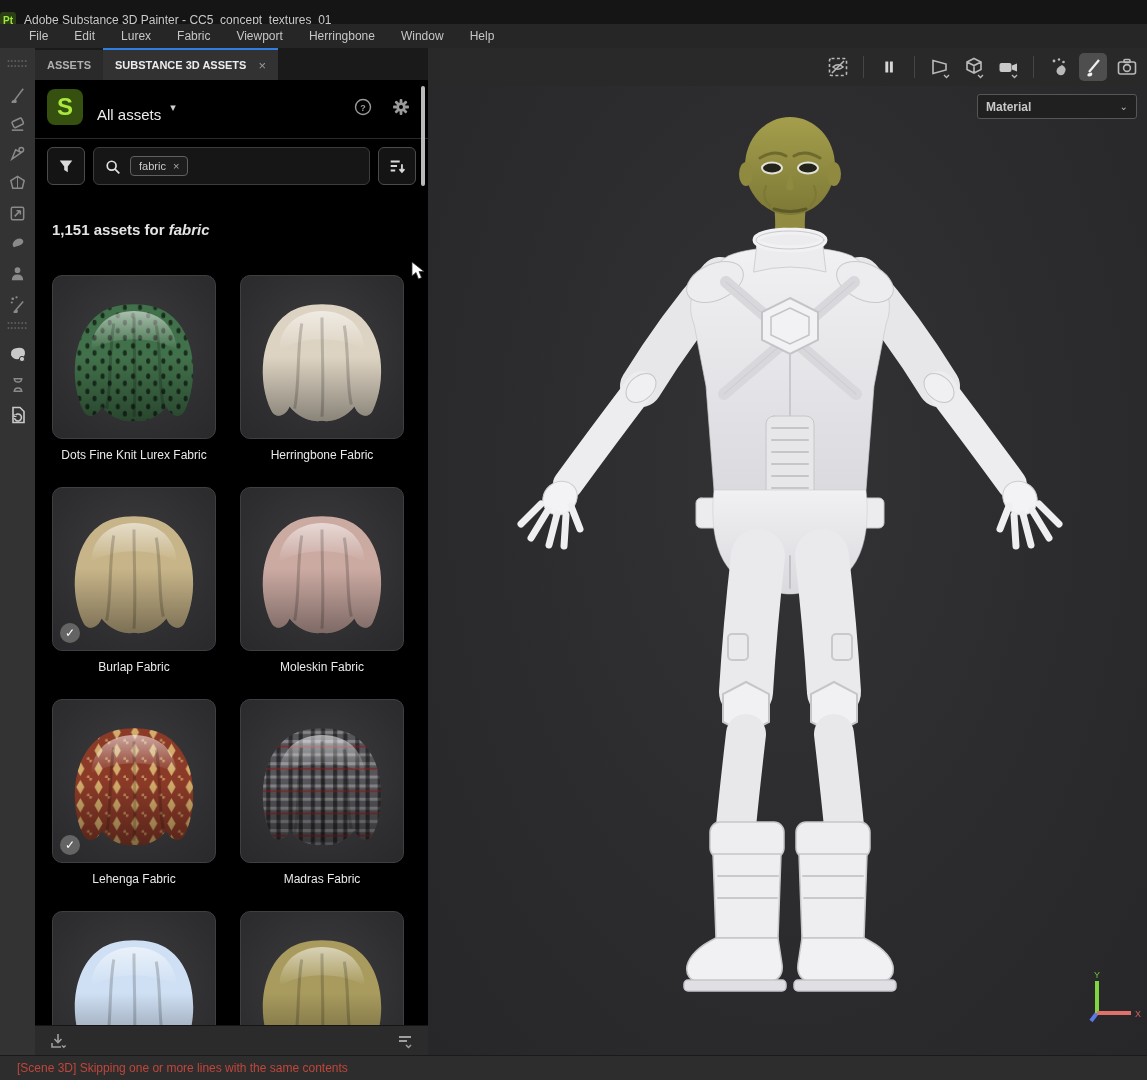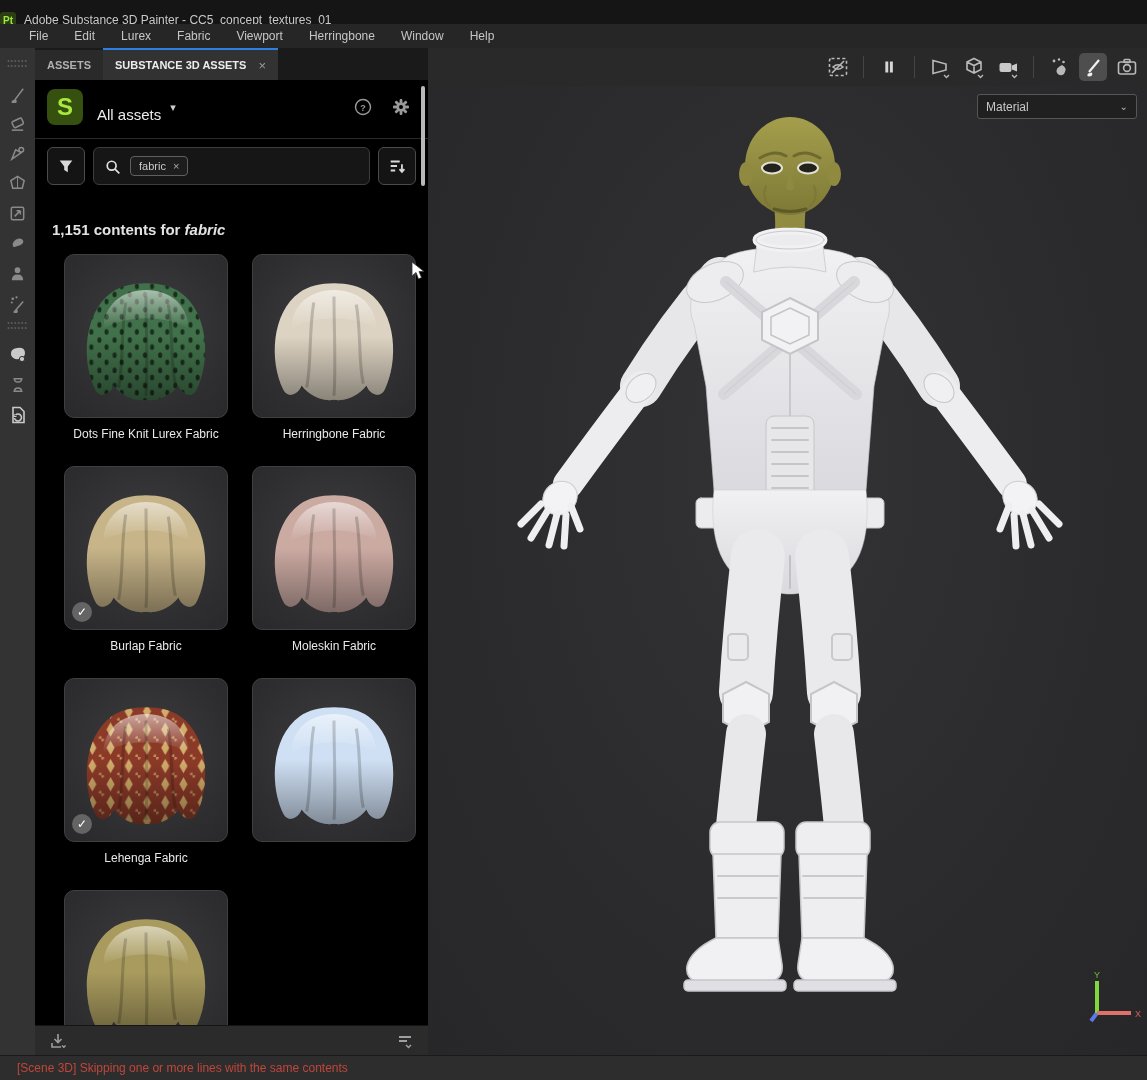--- a/index.html
+++ b/index.html
@@ -62,21 +62,21 @@
   .searchbox { flex:1; height:38px; border:1px solid #3c3c3c; border-radius:6px;
     background:#161616; display:flex; align-items:center; padding:0 10px; gap:9px; }
   .chip { border:1px solid #606060; border-radius:4px; color:#cccccc; font-size:11px;
     padding:3px 8px; display:flex; align-items:center; gap:7px; background:#1d1d1d; }
   .chip .chip-x { color:#aaaaaa; font-size:11px; }
 
   .results-line { color:#e3e3e3; font-size:15px; font-weight:bold; margin:36px 0 0 17px; }
   .results-term { font-style:italic; }
 
   .grid { display:grid; grid-template-columns:164px 164px; column-gap:17px; row-gap:15px;
-    padding:0 29px; margin-top:16px;gap:24px; }
+    padding:0 17px; margin-top:37px;gap:24px; }
   .asset-cell { width:164px; }
   .asset-card { position:relative; width:164px; height:164px; border-radius:10px;
     background:radial-gradient(circle at 50% 45%, #3e3e40 0%, #2e2e30 70%, #29292b 100%);
     border:1px solid #3f3f41; overflow:hidden; }
   .asset-card svg { position:absolute; inset:0; width:100%; height:100%; }
   .check-badge { position:absolute; left:7px; bottom:7px; width:20px; height:20px;
     border-radius:50%; background:rgba(110,110,110,.85); color:#fff; font-size:12px;
     display:flex; align-items:center; justify-content:center; }
   .asset-label { color:#e9e9e9; font-size:12px; text-align:center; margin-top:9px;
     height:15px; white-space:nowrap; overflow:hidden; }
@@ -96,21 +96,21 @@
     justify-content:center; color:#b9b9b9; }
   .vp-btn.active { background:#4e4e4f; color:#f0f0f0; }
   .vp-sep { width:1px; height:22px; background:#454545; margin:0 5px; }
   .vp-btn svg { stroke:currentColor; fill:none; stroke-width:1.6; }
 
   .scene { position:absolute; left:0; top:38px; right:0; bottom:0;
     background:radial-gradient(ellipse at 50% 40%, #333336 0%, #2b2b2e 60%, #27272a 100%); }
   .shading-dd { position:absolute; top:8px; right:10px; width:160px; height:25px;
     background:#202021; border:1px solid #565656; border-radius:3px; display:flex;
     align-items:center; justify-content:space-between; padding:0 8px; }
-  .shading-dd .dd-label { color:#c8c8c8; font-size:12px; }
+  .shading-dd .dd-label { color:#c8c8c8; font-size:12px;font-weight:bold; }
   .shading-dd .dd-chevron { color:#b5b5b5; font-size:10px; }
 
   .character { position:absolute; left:0; top:0; }
   .gizmo { position:absolute; left:655px; top:883px; }
   .cursor { position:absolute; left:411px; top:213px; z-index:50; }
 
   
   .statusbar { position:absolute; left:0; bottom:0; width:100%; height:25px; background:#2d2d2e;
     border-top:1px solid #1a1a1a; display:flex; align-items:center; padding-left:17px; }
   .status-msg { color:#c0463a; font-size:12px; }
@@ -299,21 +299,21 @@
             <div class="sq-btn">
               <svg width="18" height="18" viewBox="0 0 20 20" fill="none" stroke="#d9d9d9" stroke-width="2">
                   <path d="M3,5 H13 M3,10 H10 M3,15 H8"></path>
                   <path d="M15.5,8 V16 M12.8,13.5 L15.5,16.5 L18.2,13.5"></path>
                 </svg>
             </div>
           </div>
 
           <div class="results-line">
             <span>1,151</span>
-            <span>contents for</span>
+            <span>assets for</span>
             <span class="results-term">fabric</span>
           </div>
 
           <div class="grid">
 
             <div class="asset-cell">
               <div class="asset-card" style="--c: #41714a;">
                 <svg viewBox="0 0 160 150">
                     <path class="dr" d="M30,128 C16,100 18,52 46,32 C62,20 98,20 114,32 C142,52 144,100 130,128 C126,136 116,134 112,124 C104,134 92,140 80,138 C68,140 56,134 48,124 C44,134 34,136 30,128 Z" fill="var(--c)"></path>
                     <path class="ov" d="M30,128 C16,100 18,52 46,32 C62,20 98,20 114,32 C142,52 144,100 130,128 C126,136 116,134 112,124 C104,134 92,140 80,138 C68,140 56,134 48,124 C44,134 34,136 30,128 Z" fill="url(#dotsP)"></path>
@@ -369,20 +369,33 @@
                 <svg viewBox="0 0 160 150">
                     <path class="dr" d="M30,128 C16,100 18,52 46,32 C62,20 98,20 114,32 C142,52 144,100 130,128 C126,136 116,134 112,124 C104,134 92,140 80,138 C68,140 56,134 48,124 C44,134 34,136 30,128 Z" fill="var(--c)"></path>
                     <path class="ov" d="M30,128 C16,100 18,52 46,32 C62,20 98,20 114,32 C142,52 144,100 130,128 C126,136 116,134 112,124 C104,134 92,140 80,138 C68,140 56,134 48,124 C44,134 34,136 30,128 Z" fill="url(#ornateP)"></path>
                     <path class="sh" fill="url(#vshade)" d="M30,128 C16,100 18,52 46,32 C62,20 98,20 114,32 C142,52 144,100 130,128 C126,136 116,134 112,124 C104,134 92,140 80,138 C68,140 56,134 48,124 C44,134 34,136 30,128 Z"></path>
                     <path class="hi" d="M50,40 C65,26 95,26 110,40 C118,48 122,58 122,68 C100,54 60,54 38,68 C38,56 42,48 50,40 Z" fill="url(#hl)"></path>
                     <path d="M60,42 C55,72 58,100 53,126 M80,36 C80,70 82,104 80,134 M102,44 C107,72 104,102 109,122" stroke="rgba(0,0,0,0.18)" stroke-width="3" fill="none"></path>
                   </svg>
                 <div class="check-badge" style="display: flex;">✓</div>
               </div>
               <div class="asset-label">Lehenga Fabric</div>
+            </div>
+            <div class="asset-cell">
+              <div class="asset-card" style="--c: #55555a;">
+                <svg viewBox="0 0 160 150">
+                    <path class="dr" d="M30,128 C16,100 18,52 46,32 C62,20 98,20 114,32 C142,52 144,100 130,128 C126,136 116,134 112,124 C104,134 92,140 80,138 C68,140 56,134 48,124 C44,134 34,136 30,128 Z" fill="var(--c)"></path>
+                    <path class="ov" d="M30,128 C16,100 18,52 46,32 C62,20 98,20 114,32 C142,52 144,100 130,128 C126,136 116,134 112,124 C104,134 92,140 80,138 C68,140 56,134 48,124 C44,134 34,136 30,128 Z" fill="url(#plaidP)"></path>
+                    <path class="sh" fill="url(#vshade)" d="M30,128 C16,100 18,52 46,32 C62,20 98,20 114,32 C142,52 144,100 130,128 C126,136 116,134 112,124 C104,134 92,140 80,138 C68,140 56,134 48,124 C44,134 34,136 30,128 Z"></path>
+                    <path class="hi" d="M50,40 C65,26 95,26 110,40 C118,48 122,58 122,68 C100,54 60,54 38,68 C38,56 42,48 50,40 Z" fill="url(#hl)"></path>
+                    <path d="M60,42 C55,72 58,100 53,126 M80,36 C80,70 82,104 80,134 M102,44 C107,72 104,102 109,122" stroke="rgba(0,0,0,0.18)" stroke-width="3" fill="none"></path>
+                  </svg>
+
+              </div>
+              <div class="asset-label">Madras Fabric</div>
             </div>
             <div class="asset-cell">
               <div class="asset-card" style="--c: #cfe0f4;">
                 <svg viewBox="0 0 160 150">
                     <path class="dr" d="M30,128 C16,100 18,52 46,32 C62,20 98,20 114,32 C142,52 144,100 130,128 C126,136 116,134 112,124 C104,134 92,140 80,138 C68,140 56,134 48,124 C44,134 34,136 30,128 Z" fill="var(--c)"></path>
                     <path class="ov" d="M30,128 C16,100 18,52 46,32 C62,20 98,20 114,32 C142,52 144,100 130,128 C126,136 116,134 112,124 C104,134 92,140 80,138 C68,140 56,134 48,124 C44,134 34,136 30,128 Z" fill="none"></path>
                     <path class="sh" fill="url(#vshade)" d="M30,128 C16,100 18,52 46,32 C62,20 98,20 114,32 C142,52 144,100 130,128 C126,136 116,134 112,124 C104,134 92,140 80,138 C68,140 56,134 48,124 C44,134 34,136 30,128 Z"></path>
                     <path class="hi" d="M50,40 C65,26 95,26 110,40 C118,48 122,58 122,68 C100,54 60,54 38,68 C38,56 42,48 50,40 Z" fill="url(#hl)"></path>
                     <path d="M60,42 C55,72 58,100 53,126 M80,36 C80,70 82,104 80,134 M102,44 C107,72 104,102 109,122" stroke="rgba(0,0,0,0.18)" stroke-width="3" fill="none"></path>
                   </svg>

